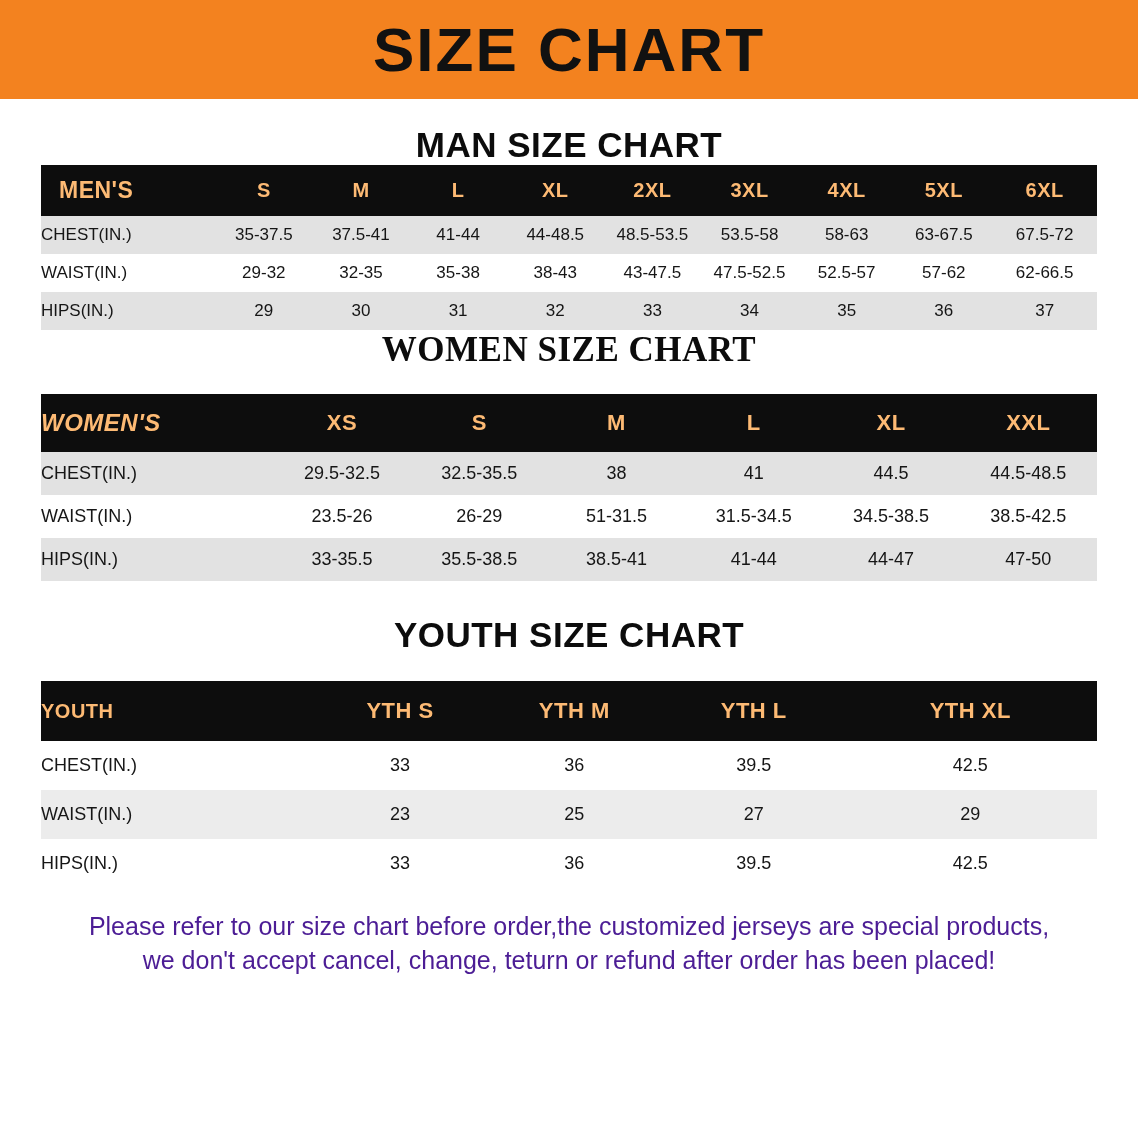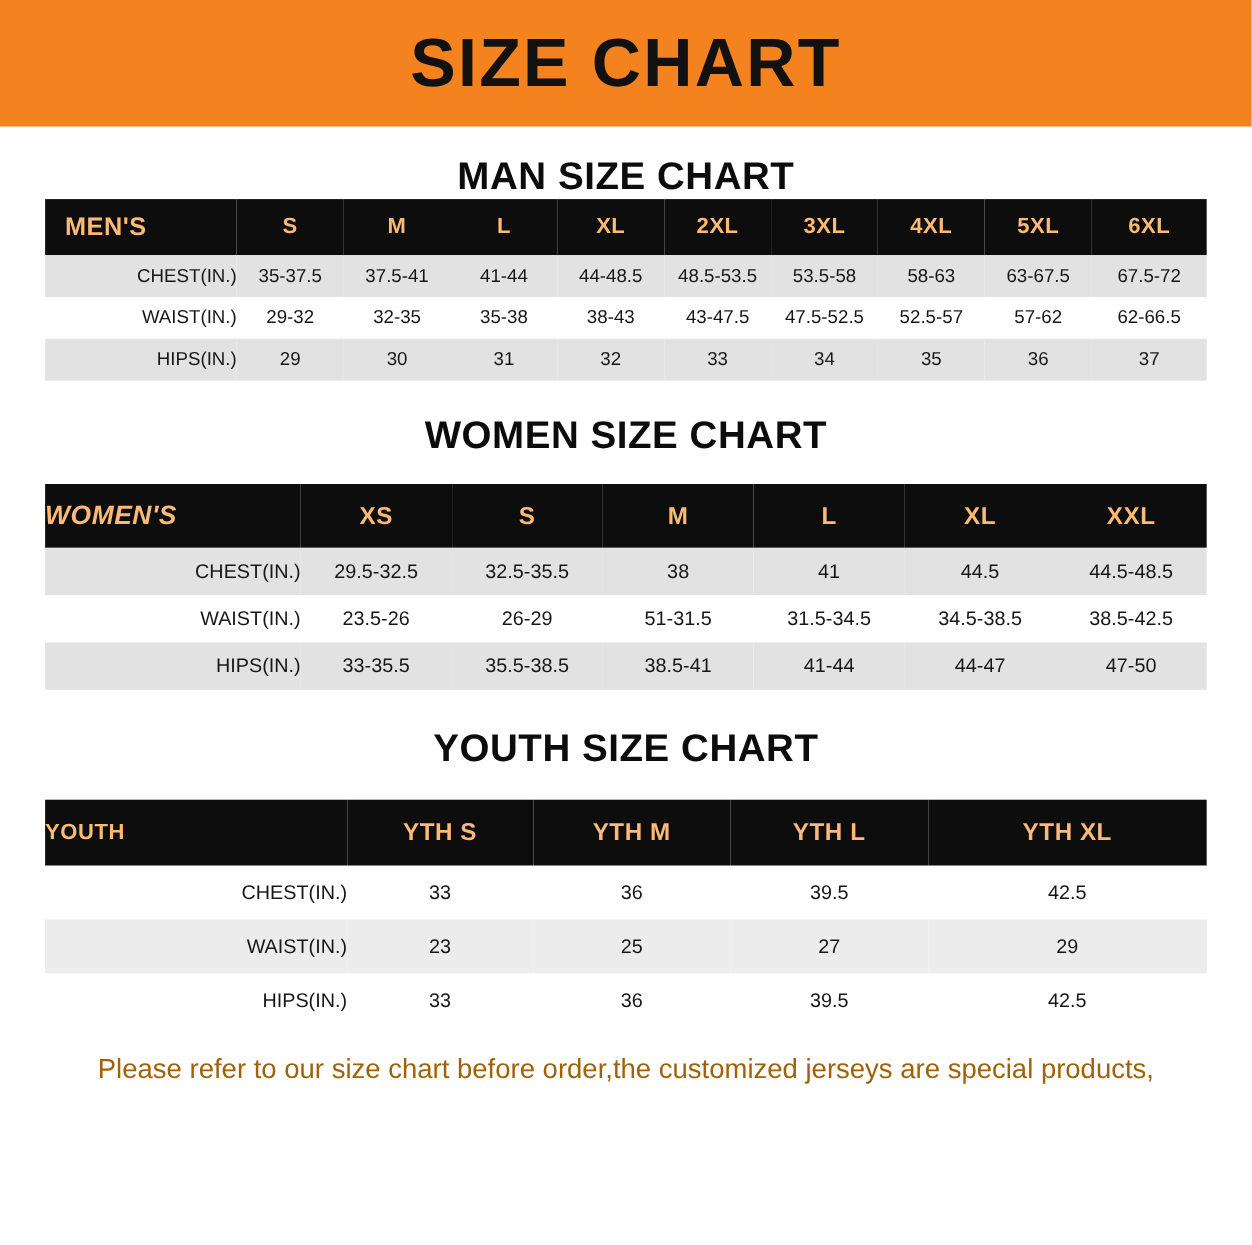--- a/index.html
+++ b/index.html
@@ -11,21 +11,21 @@
     width: 1138px;
     height: 1132px;
     font-family: "Liberation Sans", sans-serif;
     color: #000;
     overflow: hidden;
   }
 
   
   .banner {
     background: #f3821f;
-    height: 115px;
+    height: 99px;
     display: flex;
     align-items: center;
     justify-content: center;
   }
   .banner-title {
     font-family: "Liberation Sans", sans-serif;
     font-weight: bold;
     font-size: 62px;
     letter-spacing: 2px;
     color: #111111;
@@ -35,21 +35,21 @@
   
   .section-title {
     text-align: center;
     font-weight: bold;
     font-size: 35px;
     letter-spacing: 0.5px;
     color: #0c0c0c;
     margin: 0;
   }
   .t-man   { padding-top: 26px; }
-  .t-women { padding-top: 30px; padding-bottom: 24px; }
+  .t-women { padding-bottom: 24px; font-family: Liberation Serif, serif; }
   .t-youth { padding-top: 34px; padding-bottom: 26px; }
 
   
   .table-wrap {
     margin: 0 41px;
   }
   table {
     width: 100%;
     border-collapse: collapse;
     table-layout: fixed;
@@ -68,42 +68,42 @@
     padding-left: 18px;
     font-size: 22px;
   }
   tbody td {
     text-align: center;
     font-size: 17px;
     padding: 9px 0;
     color: #161616;
   }
   tbody td.rowhead {
-    text-align: right;
+    text-align: left;
     font-size: 17px;
     color: #161616;
   }
   tbody tr.shade td { background: #e2e2e2; }
   tbody tr.plain td { background: #ffffff; }
 
   
   .men thead th.rowhead { font-size: 23px; }
   .women thead th { font-size: 22px; padding: 15px 0; }
   .women thead th.rowhead { font-size: 24px; font-style: italic; }
   .women tbody td { font-size: 18px; padding: 11px 0; }
   .youth thead th { font-size: 22px; padding: 17px 0; }
   .youth thead th.rowhead { font-size: 20px; }
   .youth tbody td { font-size: 18px; padding: 14px 0; }
   .youth tbody tr td { background: #ffffff; }
   .youth tbody tr.shade td { background: #ececec; }
 
   
   .note {
     margin: 22px 40px 0 40px;
-    color: #a16207;
+    color: #4c1d95;
     font-size: 25px;
     line-height: 1.35;
     text-align: center;
   }
   .note span { display: block; }
 </style>
 </head>
 <body>
 
 <div class="banner">
@@ -275,13 +275,14 @@
         <td>36</td>
         <td>39.5</td>
         <td>42.5</td>
       </tr>
     </tbody>
   </table>
 </div>
 
 <div class="note">
   <span>Please refer to our size chart before order,the customized jerseys are special products,</span>
+  <span>we don't accept cancel, change, teturn or refund after order has been placed!</span>
 </div>
 
 </body></html>

